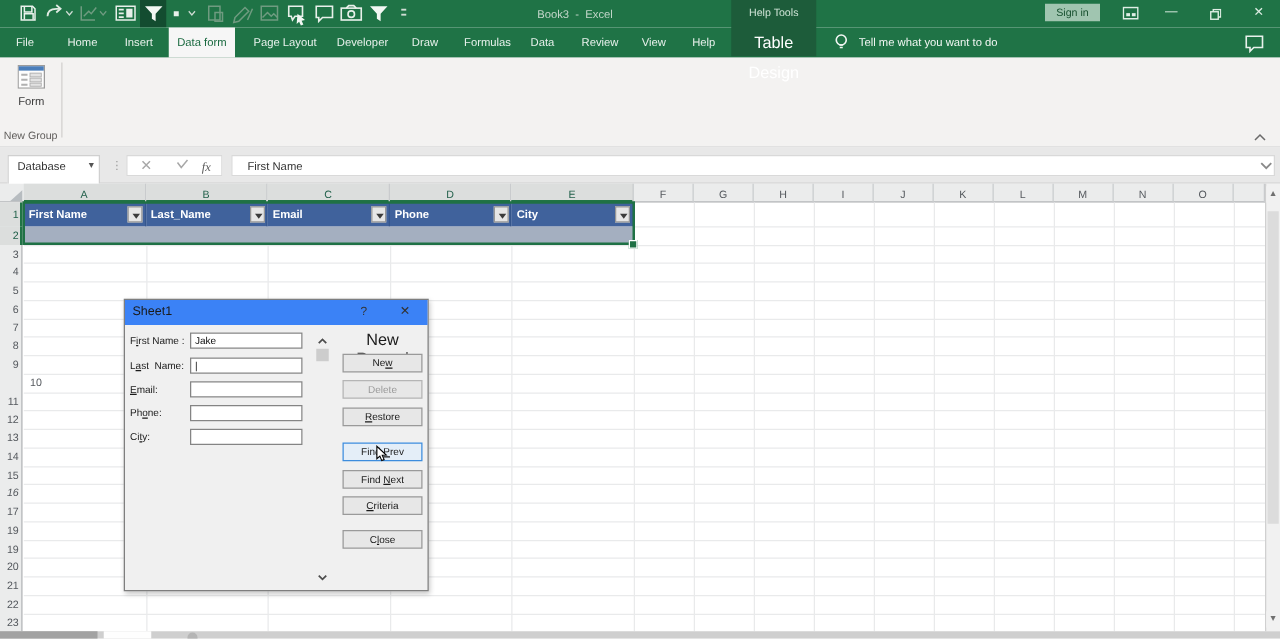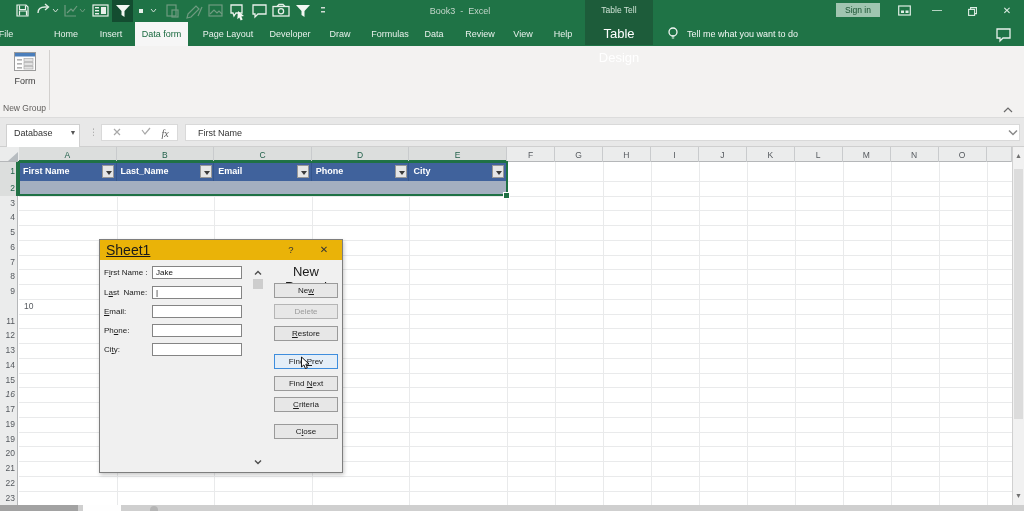--- a/index.html
+++ b/index.html
@@ -61,32 +61,32 @@
   #vthumb { left:1014px; top:169px; width:9px; height:250px; background:#dcdcdc; }
 
   
   #bottomstrip { left:0; top:505px; width:1024px; height:6px; background:#cfcfcf; }
   #bs-dark { left:0; top:505px; width:78px; height:6px; background:#a2a2a2; }
   #bs-tab { left:83px; top:505px; width:38px; height:6px; background:#fefefe; }
   #bs-circle { left:150px; top:506px; width:8px; height:5px; background:#b5b5b5; border-radius:4px 4px 0 0; }
 
   
   #dlg { left:99px; top:239px; width:244px; height:234px; background:#f0f0f0; border:1px solid #7e7e7e; box-shadow:1px 2px 4px rgba(0,0,0,.22); }
-  #dlgtitle { left:100px; top:240px; width:242px; height:20px; background:#eab308; font-size:14px; color:#1a1a1a; line-height:20px; padding-left:6px;text-decoration:underline; }
+  #dlgtitle { left:100px; top:240px; width:242px; height:20px; background:#3b82f6; font-size:10px; color:#1a1a1a; line-height:20px; padding-left:6px; }
   .dlbl { position:absolute; font-size:8px; color:#1a1a1a; }
   .dinput { position:absolute; left:152px; width:90px; height:13px; background:#fff; border:1px solid #848484; font-size:8px; color:#111; line-height:12px; padding-left:3px; }
   .dbtn { position:absolute; left:274px; width:64px; height:15px; background:#e7e7e7; border:1px solid #9a9a9a; font-size:8px; color:#1a1a1a; text-align:center; line-height:14px; }
   u { text-decoration-thickness:1px; text-underline-offset:1px; }
 </style>
 </head>
 <body>
 <div id="stage">
 
   <div class="abs" id="titlebar"></div>
-  <div class="abs" id="ttools">Table Tell</div>
+  <div class="abs" id="ttools">Help Tools</div>
   <div class="abs" id="wintitle">Book3 &nbsp;-&nbsp; Excel</div>
   <div class="abs" id="signin">Sign in</div>
   <svg class="abs" style="left:898px;top:5px;" width="13" height="12" viewBox="0 0 13 12">
       <rect x="0.7" y="1" width="11.6" height="9" fill="none" stroke="#dfeee5" stroke-width="1.2"></rect>
       <rect x="3" y="5.5" width="3" height="2.5" fill="#dfeee5"></rect>
       <rect x="7.5" y="5.5" width="3" height="2.5" fill="#dfeee5"></rect>
     </svg>
   <div class="abs" style="left:931px;top:0;width:12px;height:22px;color:#dfeee5;font-size:10px;text-align:center;line-height:20px;">—</div>
   <svg class="abs" style="left:968px;top:7px;" width="9" height="9" viewBox="0 0 9 9">
       <rect x="0.6" y="2.4" width="6" height="6" fill="none" stroke="#dfeee5" stroke-width="1.1"></rect>
@@ -164,21 +164,21 @@
   </div>
 
   <div class="abs" id="tabrow"></div>
   <div class="abs" id="ribbontop"></div>
   <div class="abs" id="tab-active">
       <span>Data form</span>
     </div>
   <div class="abs" id="tab-design">
       <span>Table Design</span>
     </div>
-  <div class="abs tab" style="left:6px;text-align:center;">File</div>
+  <div class="abs tab" style="left:20px;text-align:center;">File</div>
   <div class="abs tab" style="left:66px;">Home</div>
   <div class="abs tab" style="left:111px;">Insert</div>
   <div class="abs tab" style="left:228px;">Page Layout</div>
   <div class="abs tab" style="left:290px;">Developer</div>
   <div class="abs tab" style="left:340px;">Draw</div>
   <div class="abs tab" style="left:390px;">Formulas</div>
   <div class="abs tab" style="left:434px;">Data</div>
   <div class="abs tab" style="left:480px;">Review</div>
   <div class="abs tab" style="left:523px;">View</div>
   <div class="abs tab" style="left:563px;">Help</div>

